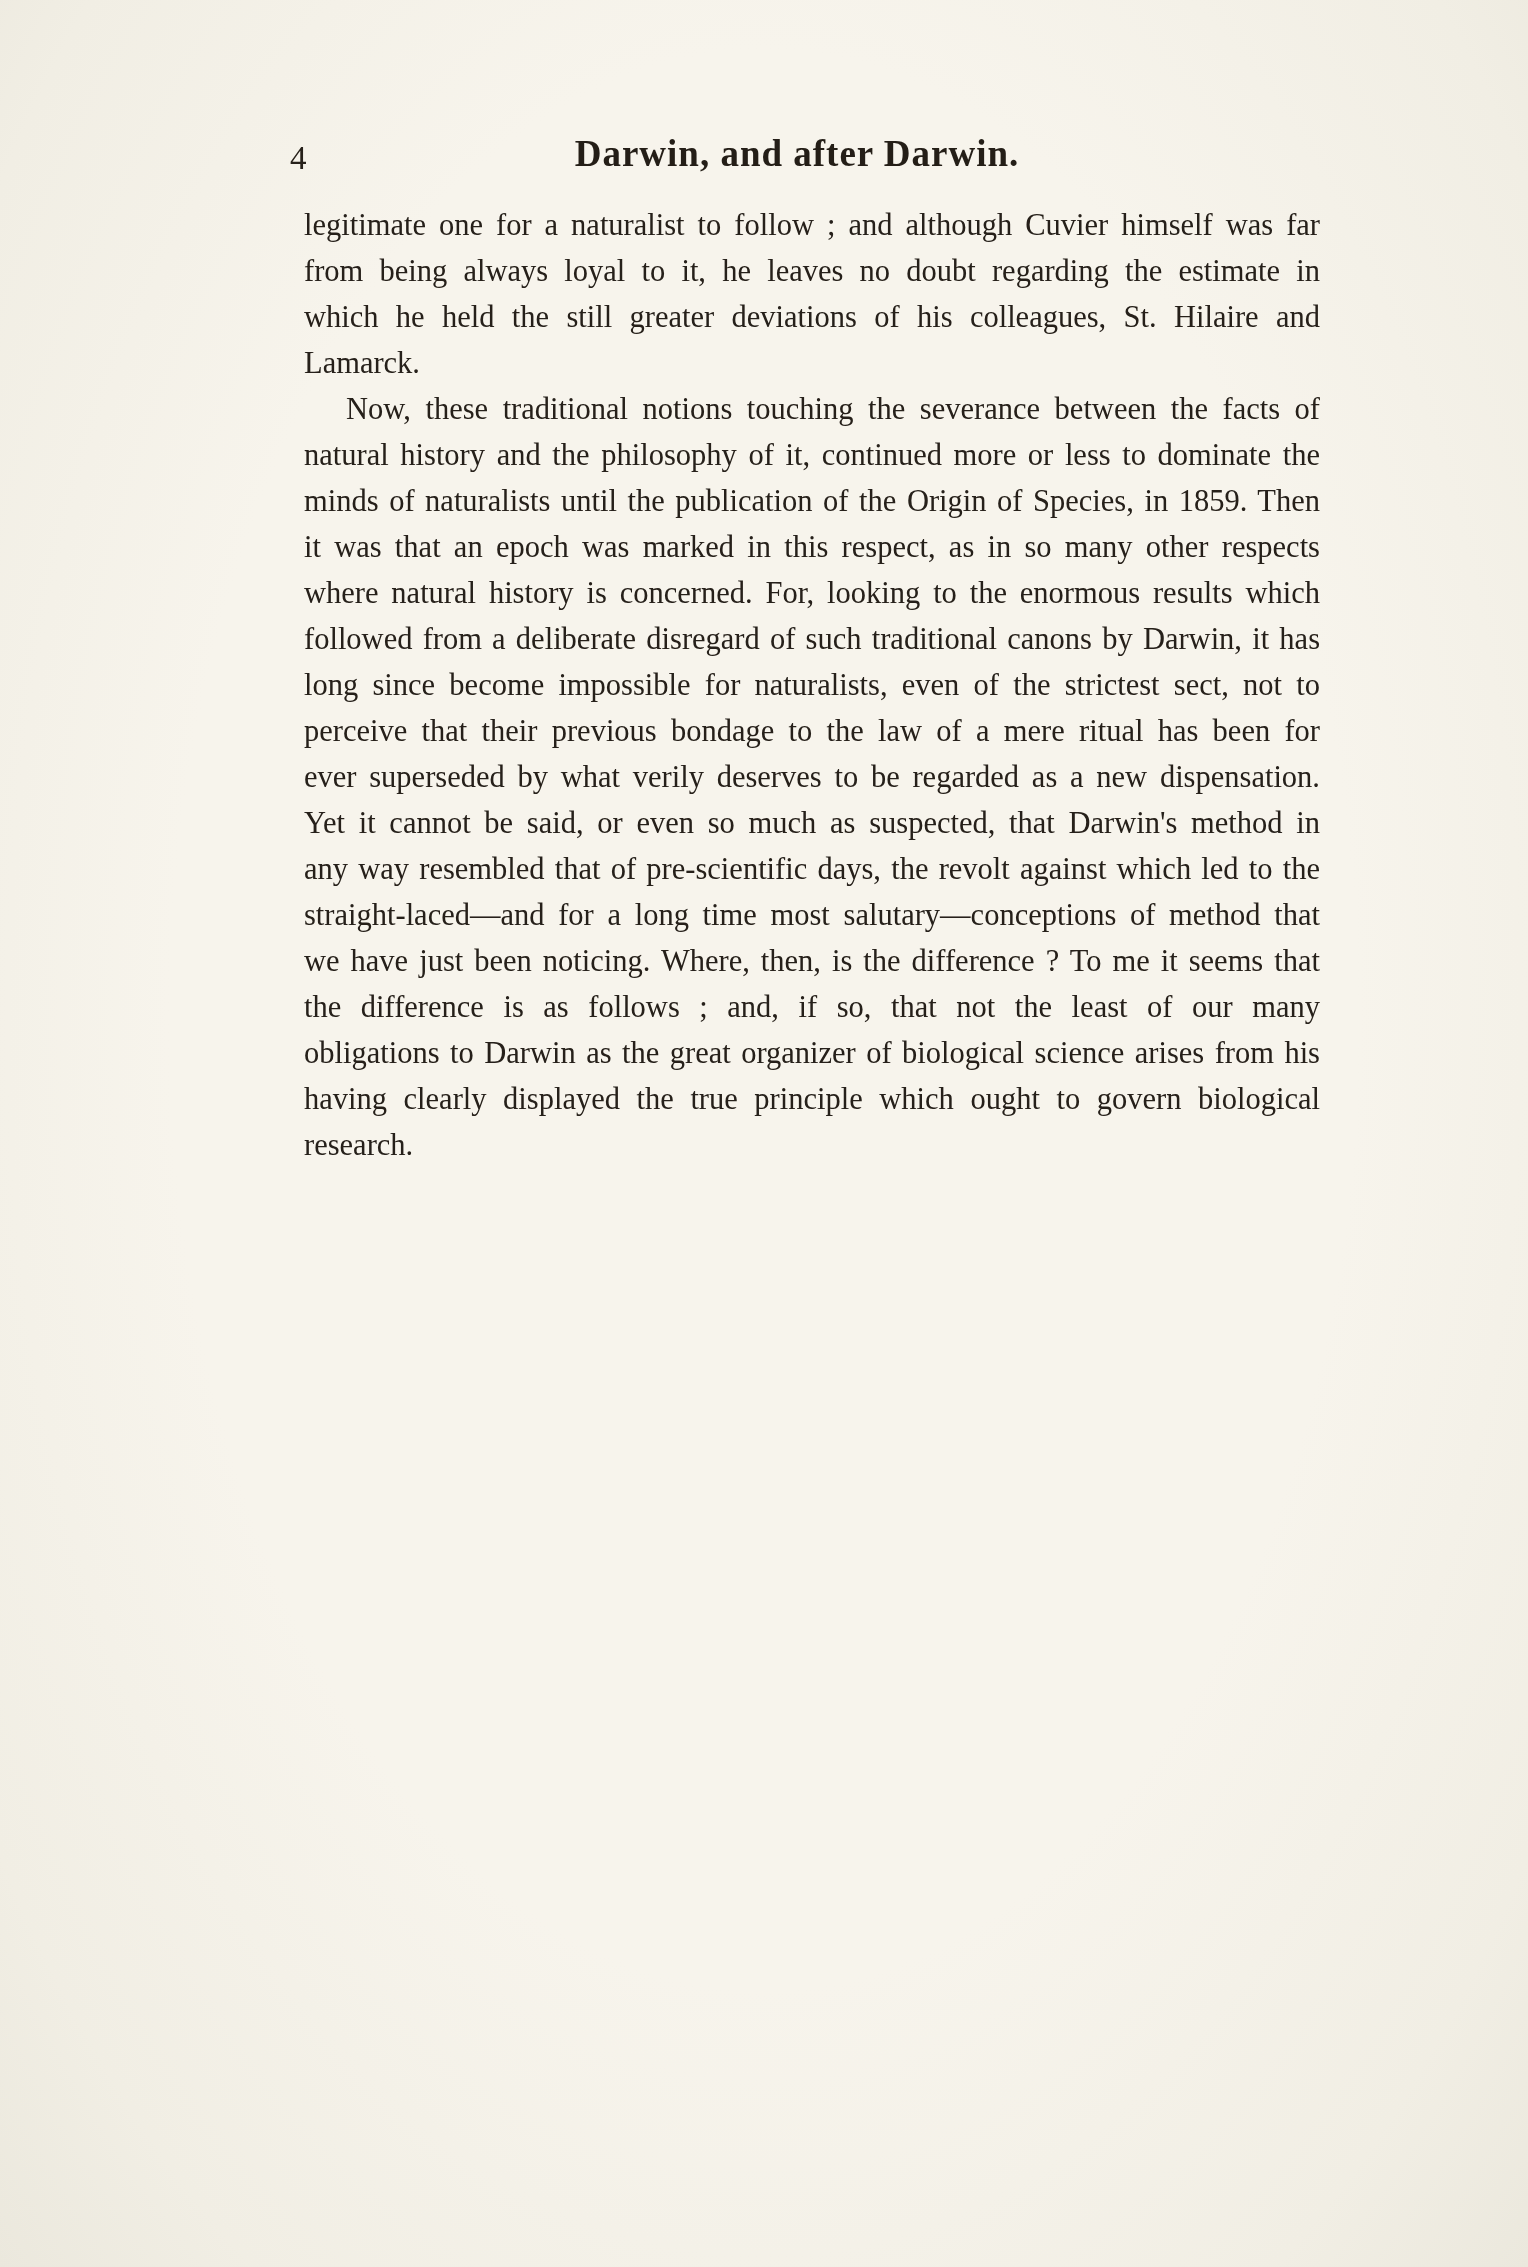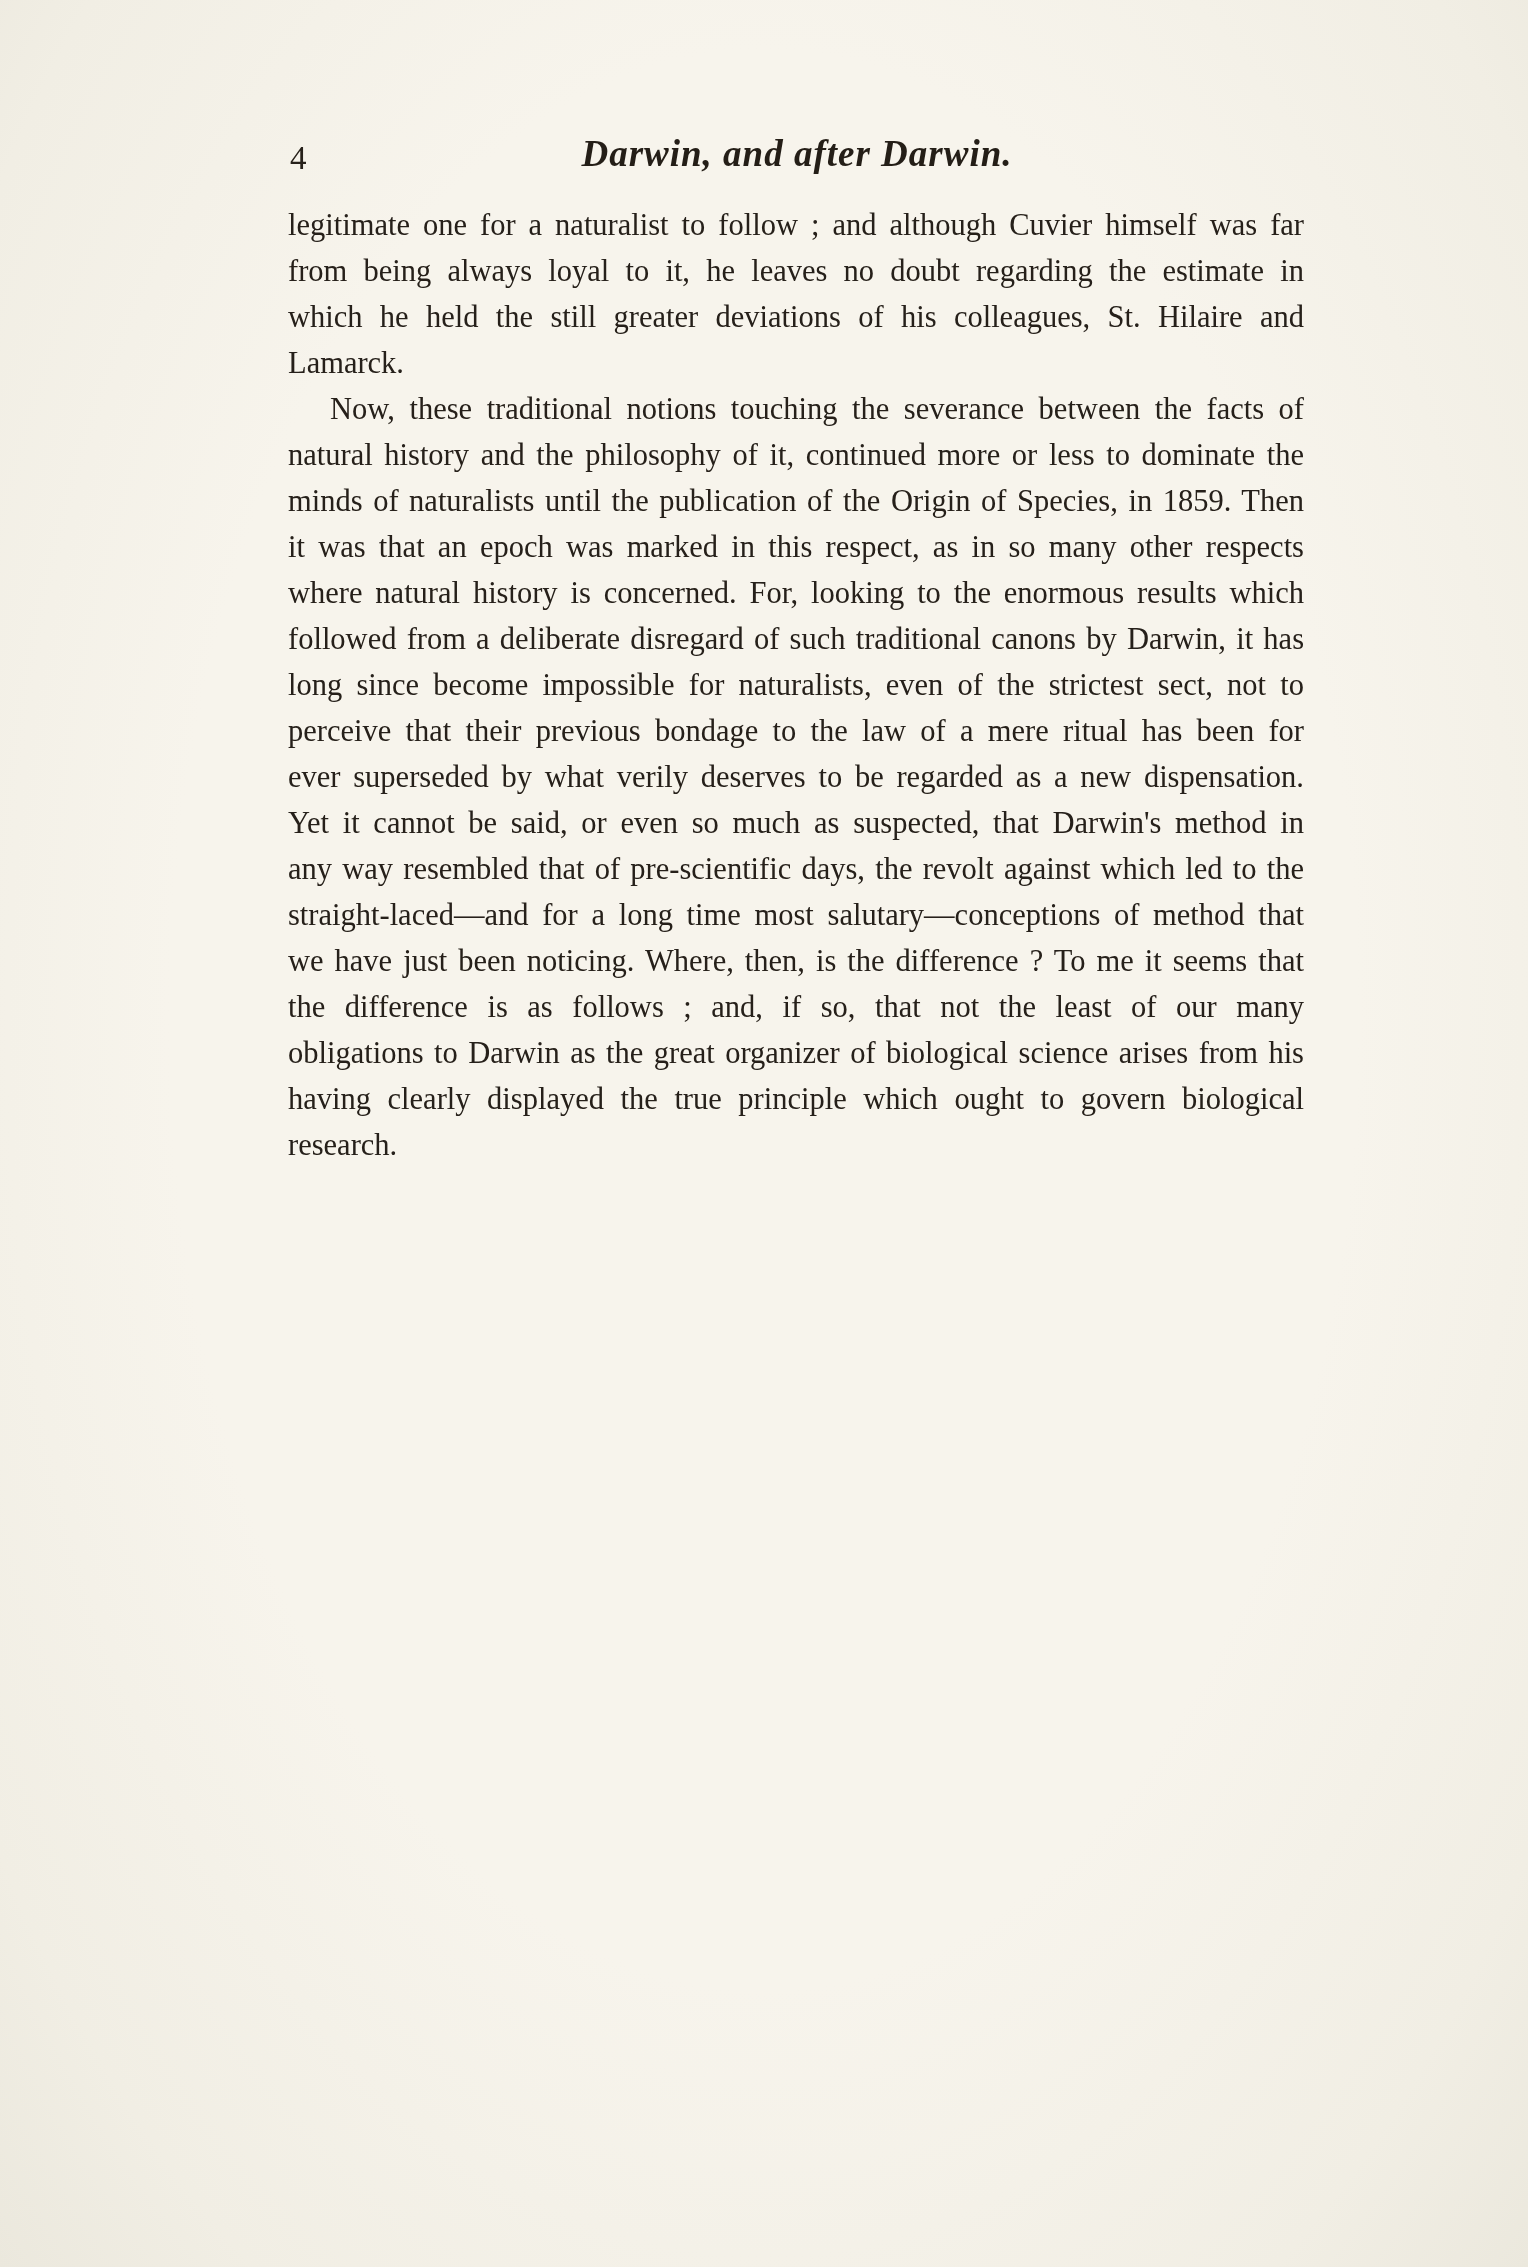--- a/index.html
+++ b/index.html
@@ -28,30 +28,29 @@
     position: absolute;
     left: 2px;
     top: 8px;
     font-size: 33px;
     letter-spacing: 1px;
     color: #27211a;
   }
   .running-title {
     display: block;
     text-align: center;
-    font-style: italic;
     font-weight: bold;
     font-size: 37px;
     letter-spacing: 1px;
     color: #241e17;
   }
   .page-body {
     position: absolute;
     top: 202px;
-    left: 288px;
+    left: 304px;
     width: 1016px;
     font-size: 30.5px;
     line-height: 46px;
     text-align: justify;
     word-spacing: 2.5px;
     color: #26201a;
   }
   .page-body p.para {
     margin: 0;
     padding: 0;

